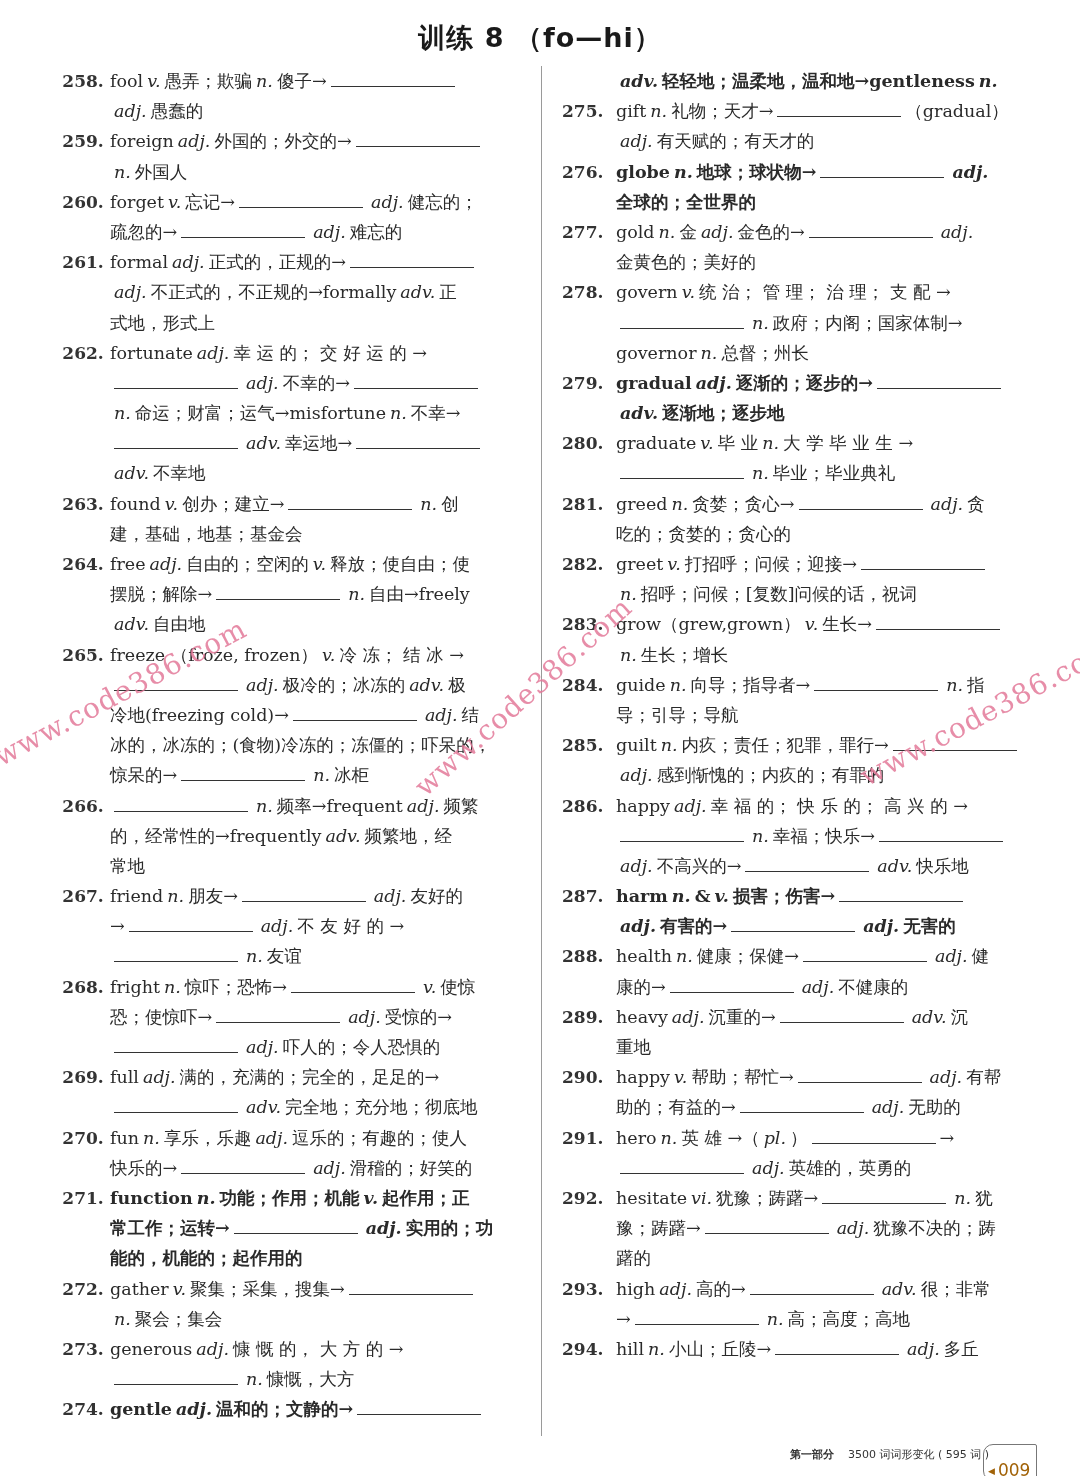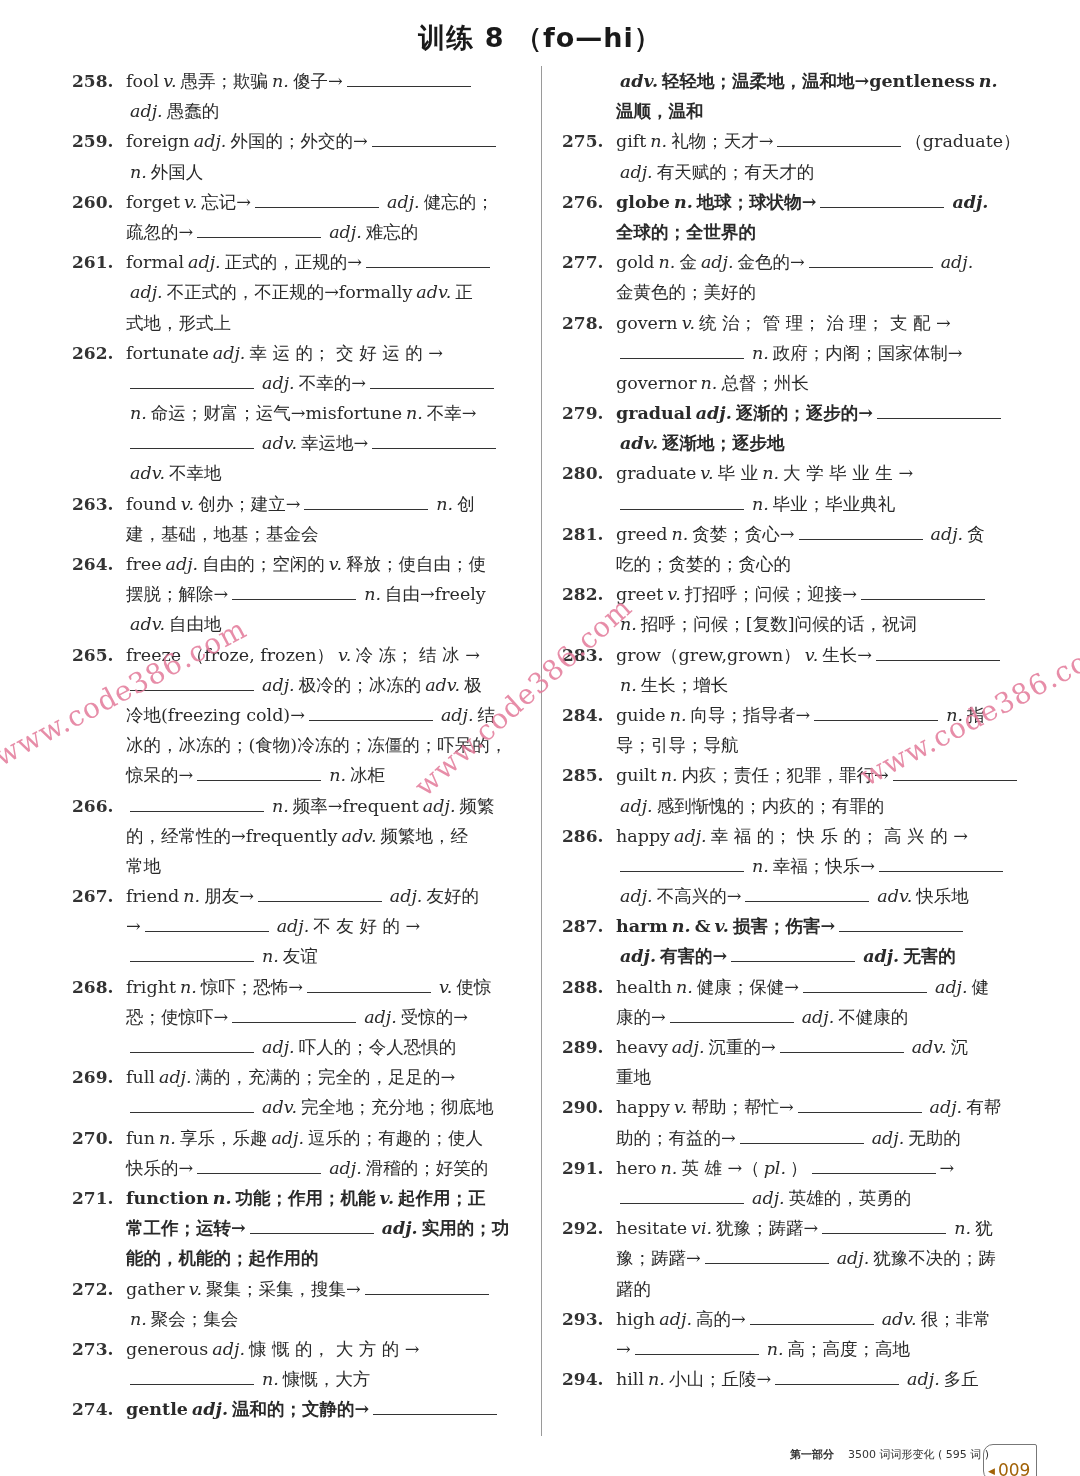--- a/index.html
+++ b/index.html
@@ -2,21 +2,21 @@
 <html><head>
 <meta charset="utf-8">
 <style>
   html,body{margin:0;padding:0;background:#fff;}
   body{width:1080px;height:1476px;position:relative;overflow:hidden;
        font-family:"DejaVu Serif","Liberation Serif",serif;color:#2a2a2a;}
   .title{position:absolute;top:20px;left:0;width:1080px;text-align:center;
          font-family:"DejaVu Sans","Liberation Sans",sans-serif;font-weight:bold;
          font-size:27px;letter-spacing:1px;color:#1a1a1a;}
   .col{position:absolute;top:66px;width:470px;}
-  .col.left{left:72px;}
+  .col.left{left:56px;text-align:center;}
   .col.right{left:562px;}
   .divider{position:absolute;left:541px;top:66px;width:1px;height:1370px;background:#9a9a9a;}
   .entry{position:relative;}
   .line{height:30.2px;line-height:30.2px;white-space:nowrap;font-size:17.5px;
         display:flex;align-items:baseline;}
   .num{display:inline-block;width:54px;font-weight:bold;color:#333;
        font-family:"DejaVu Serif",serif;font-size:17px;}
   .indent{display:inline-block;width:54px;}
   .txt{display:inline;}
   .bold{font-weight:bold;}
@@ -373,33 +373,29 @@
     </div>
   </div>
 <div class="col right">
     <div class="entry bold">
       <div class="line">
         <span class="indent"></span>
         <span class="pos">adv.</span>
         <span class="txt"> 轻轻地；温柔地，温和地→gentleness </span>
         <span class="pos">n.</span>
       </div>
-      <div class="line">
-        <span class="indent"></span>
-        <span class="txt">温顺，温和</span>
-      </div>
     </div>
     <div class="entry">
       <div class="line">
         <span class="num">275.</span>
         <span class="txt">gift </span>
         <span class="pos">n.</span>
         <span class="txt"> 礼物；天才→</span>
         <span class="blank" style="width: 124px;"></span>
-        <span class="txt">（graduate）</span>
+        <span class="txt">（gradual）</span>
       </div>
       <div class="line">
         <span class="indent"></span>
         <span class="pos">adj.</span>
         <span class="txt"> 有天赋的；有天才的</span>
       </div>
     </div>
     <div class="entry bold">
       <div class="line">
         <span class="num">276.</span>

